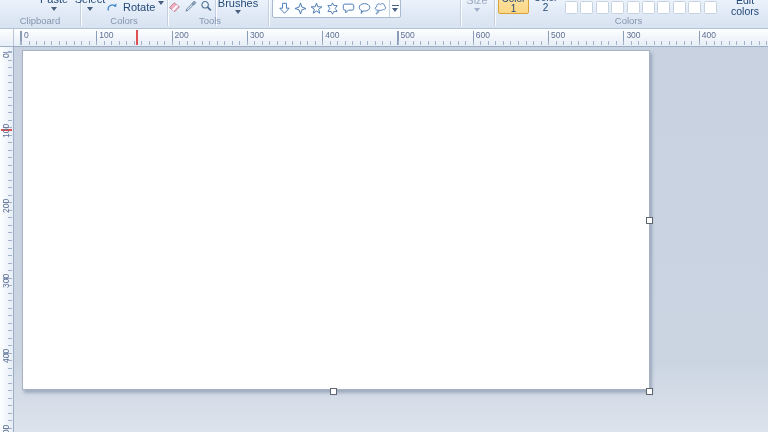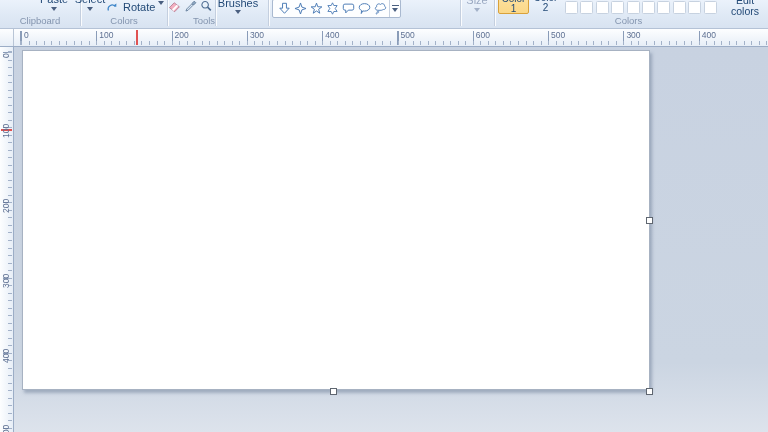--- a/index.html
+++ b/index.html
@@ -149,21 +149,21 @@
             <path d="M9.6 4.8 L11.2 6.4 L5 12.6 L2.4 13.6 L3.4 11 Z" fill="#d8e5f2" stroke="#5d7896" stroke-width="1"></path>
           </svg>
         </span>
         <span class="toolbtn">
           <svg viewBox="0 0 16 16">
             <path d="M6.3 1.9 A4 4 0 1 0 6.31 1.9 Z" fill="#e8f1fa" stroke="#49688e" stroke-width="1.3"></path>
             <path d="M9.3 8.8 L13.3 12.8" fill="none" stroke="#49688e" stroke-width="2"></path>
           </svg>
         </span>
       </div>
-    <div class="glabel" style="left:178px;width:52px">Tools</div>
+    <div class="glabel" style="left:184px;width:52px">Tools</div>
 
     <div class="stack" style="left:216px;width:44px">
       <span class="btxt" style="margin-top:-3px">Brushes</span>
       <span class="caret" style="margin-top:1px"></span>
     </div>
 
     <div class="shapesbox">
       <div class="shapeitems">
           <span class="shape-btn">
             <svg viewBox="0 0 16 16">

